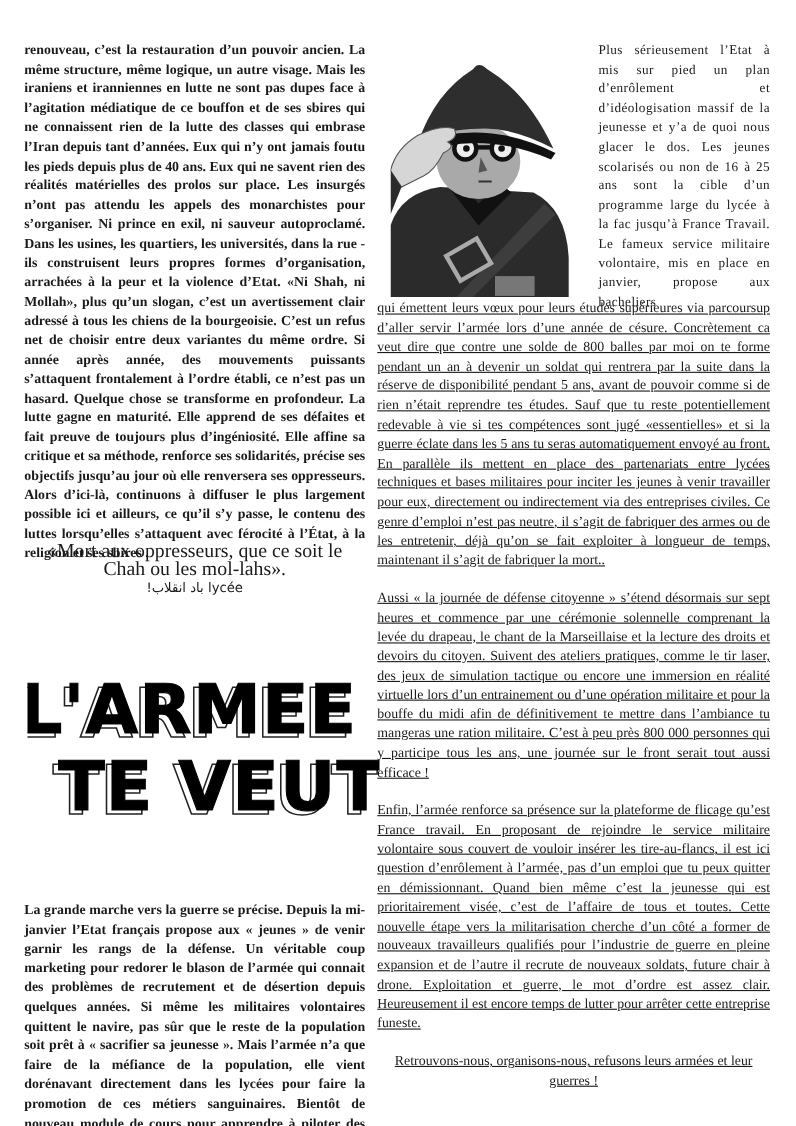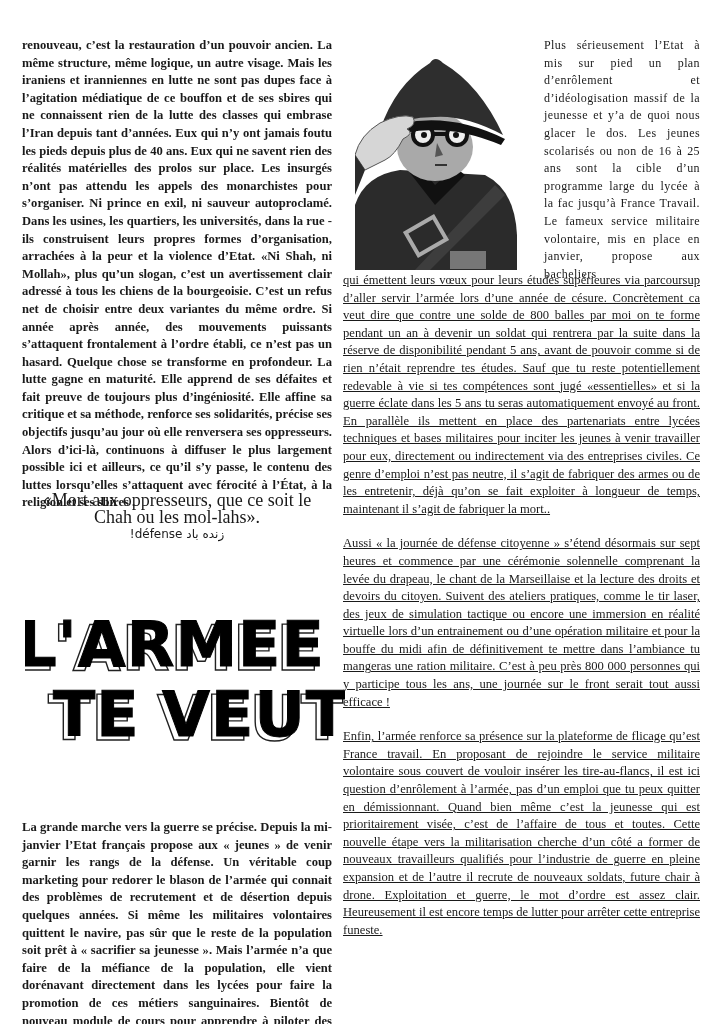--- a/index.html
+++ b/index.html
@@ -26,21 +26,21 @@
   .title svg text { font-family: "DejaVu Sans", sans-serif; font-weight: bold; }
 </style>
 </head>
 <body>
 
 <div class="col col-left">
   <p>renouveau, c’est la restauration d’un pouvoir ancien. La même structure, même logique, un autre visage. Mais les iraniens et iranniennes en lutte ne sont pas dupes face à l’agitation médiatique de ce bouffon et de ses sbires qui ne connaissent rien de la lutte des classes qui embrase l’Iran depuis tant d’années. Eux qui n’y ont jamais foutu les pieds depuis plus de 40 ans. Eux qui ne savent rien des réalités matérielles des prolos sur place. Les insurgés n’ont pas attendu les appels des monarchistes pour s’organiser. Ni prince en exil, ni sauveur autoproclamé. Dans les usines, les quartiers, les universités, dans la rue - ils construisent leurs propres formes d’organisation, arrachées à la peur et la violence d’Etat. «Ni Shah, ni Mollah», plus qu’un slogan, c’est un avertissement clair adressé à tous les chiens de la bourgeoisie. C’est un refus net de choisir entre deux variantes du même ordre. Si année après année, des mouvements puissants s’attaquent frontalement à l’ordre établi, ce n’est pas un hasard. Quelque chose se transforme en profondeur. La lutte gagne en maturité. Elle apprend de ses défaites et fait preuve de toujours plus d’ingéniosité. Elle affine sa critique et sa méthode, renforce ses solidarités, précise ses objectifs jusqu’au jour où elle renversera ses oppresseurs.  Alors d’ici-là, continuons à diffuser le plus largement possible ici et ailleurs, ce qu’il s’y passe, le contenu des luttes lorsqu’elles s’attaquent avec férocité à l’État, à la religion et ses sbires .</p>
 </div>
 
 <div class="quote">«Mort aux oppresseurs, que ce soit le Chah ou les mol-lahs».</div>
-<div class="arabic" dir="rtl">زنده باد défense!</div>
+<div class="arabic" dir="rtl">lycée باد انقلاب!</div>
 
 <div class="title">
   <svg width="320" height="150" viewBox="0 0 320 150">
 
     <text x="146" y="66" text-anchor="middle" font-size="62" letter-spacing="1" fill="#ffffff" stroke="#222" stroke-width="1.4" transform="translate(-5,4)">L'ARMEE</text>
     <text x="146" y="66" text-anchor="middle" font-size="62" letter-spacing="1" fill="#000" stroke="#000" stroke-width="1">L'ARMEE</text>
     <text x="176" y="136" text-anchor="middle" font-size="62" letter-spacing="1" fill="#ffffff" stroke="#222" stroke-width="1.4" transform="translate(-5,4)">TE VEUT</text>
     <text x="176" y="136" text-anchor="middle" font-size="62" letter-spacing="1" fill="#000" stroke="#000" stroke-width="1">TE VEUT</text>
   </svg>
 </div>
@@ -81,13 +81,14 @@
 </div>
 
 <div class="wrap-top">
   <p>Plus sérieusement l’Etat à mis sur pied un plan d’enrôlement et d’idéologisation massif de la jeunesse et y’a de quoi nous glacer le dos. Les jeunes scolarisés ou non de 16 à 25 ans sont la cible d’un programme large du lycée à la fac jusqu’à France Travail. Le fameux service militaire volontaire, mis en place en janvier, propose aux bacheliers</p>
 </div>
 
 <div class="right-main">
   <p>qui émettent leurs vœux pour leurs études supérieures via parcoursup d’aller servir l’armée lors d’une année de césure. Concrètement ca veut dire que contre une solde de 800 balles par moi on te forme pendant un an à devenir un soldat qui rentrera par la suite dans la réserve de disponibilité pendant 5 ans, avant de pouvoir comme si de rien n’était reprendre tes études. Sauf que tu reste potentiellement redevable à vie si tes compétences sont jugé «essentielles» et si la guerre éclate dans les 5 ans tu seras automatiquement envoyé au front. En parallèle ils mettent en place des partenariats entre lycées techniques et bases militaires pour inciter les jeunes à venir travailler pour eux, directement ou indirectement via des entreprises civiles. Ce genre d’emploi n’est pas neutre, il s’agit de fabriquer des armes ou de les entretenir, déjà qu’on se fait exploiter à longueur de temps, maintenant il s’agit de fabriquer la mort..</p>
   <p class="gap">Aussi « la journée de défense citoyenne » s’étend désormais sur sept heures et commence par une cérémonie solennelle comprenant la levée du drapeau, le chant de la Marseillaise et la lecture des droits et devoirs du citoyen. Suivent des ateliers pratiques, comme le tir laser, des jeux de simulation tactique ou encore une immersion en réalité virtuelle lors d’un entrainement ou d’une opération militaire et pour la bouffe du midi afin de définitivement te mettre dans l’ambiance tu mangeras une ration militaire. C’est à peu près 800 000 personnes qui y participe tous les ans, une journée sur le front serait tout aussi efficace !</p>
   <p class="gap">Enfin, l’armée renforce sa présence sur la plateforme de flicage qu’est France travail. En proposant de rejoindre le service militaire volontaire sous couvert de vouloir insérer les tire-au-flancs, il est ici question d’enrôlement à l’armée, pas d’un emploi que tu peux quitter en démissionnant. Quand bien même c’est la jeunesse qui est prioritairement visée, c’est de l’affaire de tous et toutes. Cette nouvelle étape vers la militarisation cherche d’un côté a former de nouveaux travailleurs qualifiés pour l’industrie de guerre en pleine expansion et de l’autre il recrute de nouveaux soldats, future chair à drone. Exploitation et guerre, le mot d’ordre est assez clair. Heureusement il est encore temps de lutter pour arrêter cette entreprise funeste.</p>
+  <p class="gap center">Retrouvons-nous, organisons-nous, refusons leurs armées et leur guerres !</p>
 </div>
 
 </body></html>

